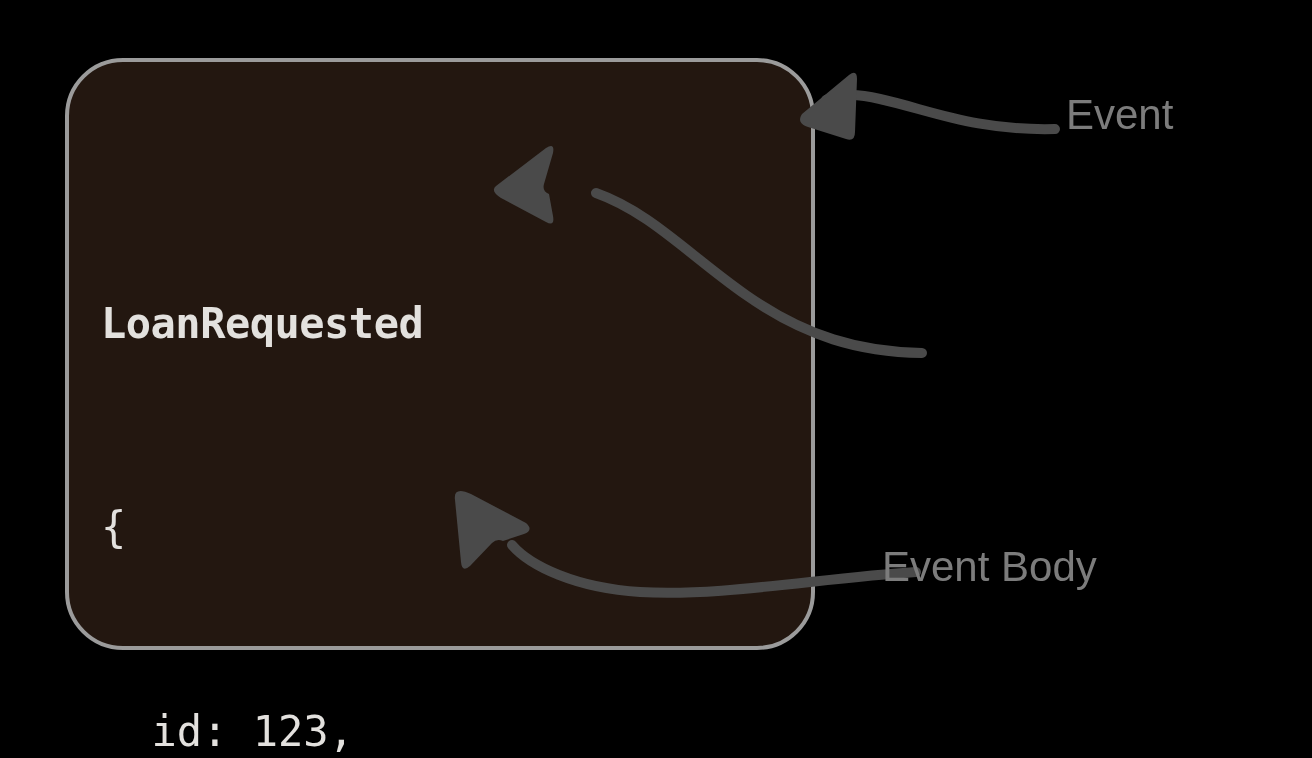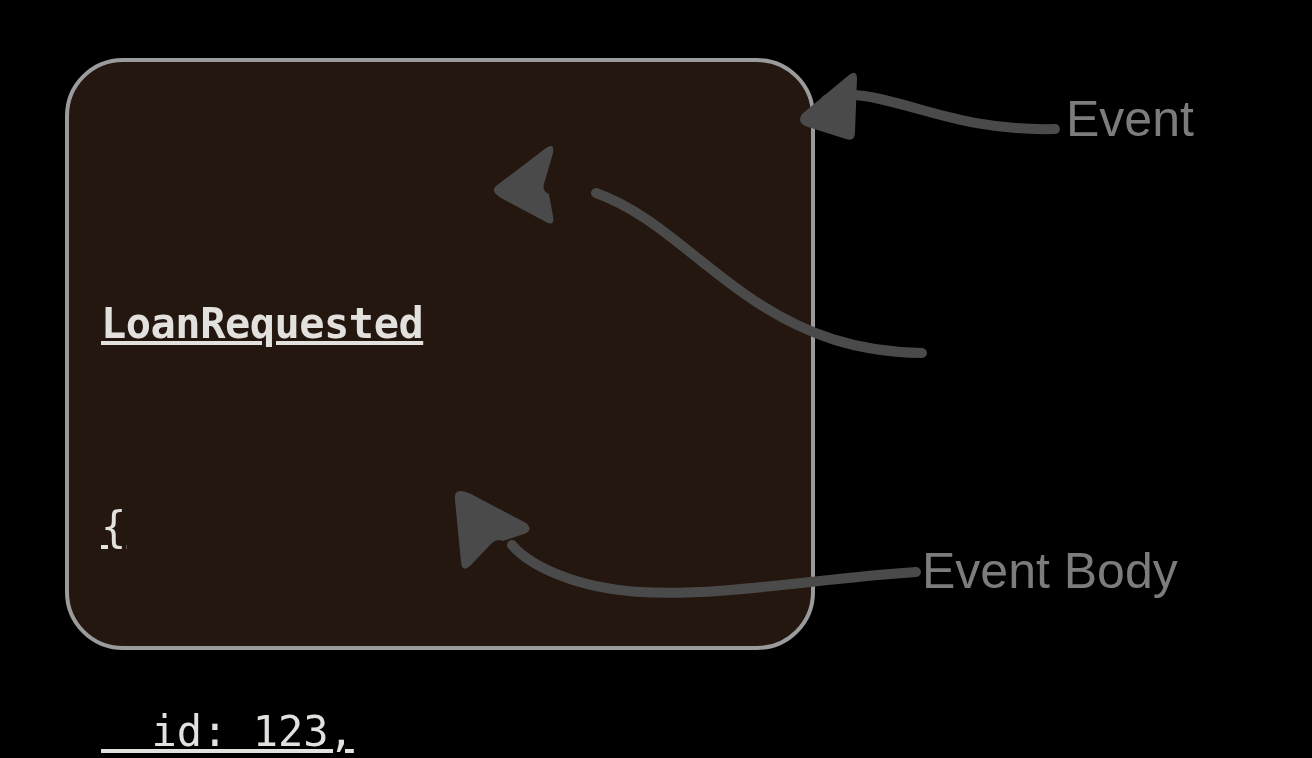--- a/index.html
+++ b/index.html
@@ -38,21 +38,20 @@
     font-family: "DejaVu Sans Mono", "Liberation Mono", monospace;
     font-size: 42px;
     line-height: 68px;
     color: #e3e1de;
     white-space: pre;
     letter-spacing: 0px;
   }
   #code-block .code-line {
     display: block;
     white-space: pre;
-    text-decoration: underline;
   }
   #code-block .code-line.event-name {
     font-weight: bold;
     letter-spacing: -0.5px;
   }
 
   
   #annotations {
     position: absolute;
     left: 0;
@@ -61,28 +60,28 @@
     height: 758px;
     z-index: 2;
     pointer-events: none;
   }
 
   
   .callout-label {
     position: absolute;
     color: #7c7c7c;
     font-family: "Liberation Sans", sans-serif;
-    font-size: 50px;
+    font-size: 42px;
     line-height: 1;
     white-space: nowrap;
     z-index: 3;
   }
   #label-event      { left: 1066px; top: 94px;  }
   #label-event-type { left: 928px;  top: 322px; }
-  #label-event-body { left: 922px;  top: 546px; text-align: center; }
+  #label-event-body { left: 882px;  top: 546px; text-align: center; }
 </style>
 </head>
 <body>
 
 <div id="stage">
 
   <div id="event-card">
     <div id="code-block">
       <span class="code-line event-name">LoanRequested</span>
       <span class="code-line">{</span>

